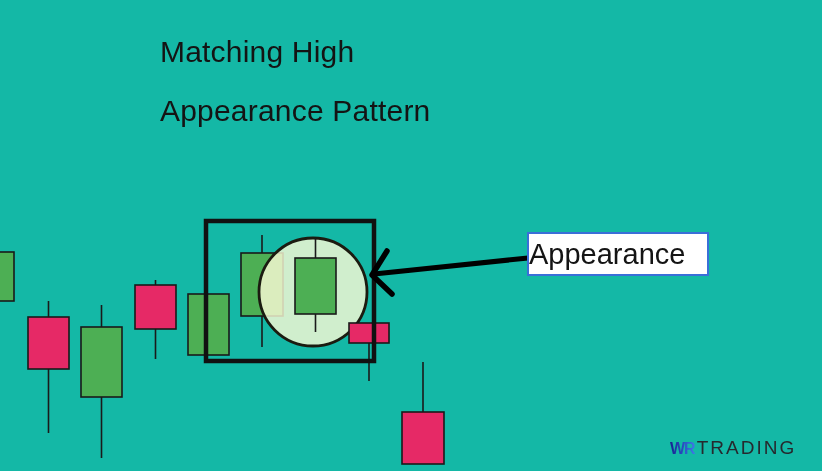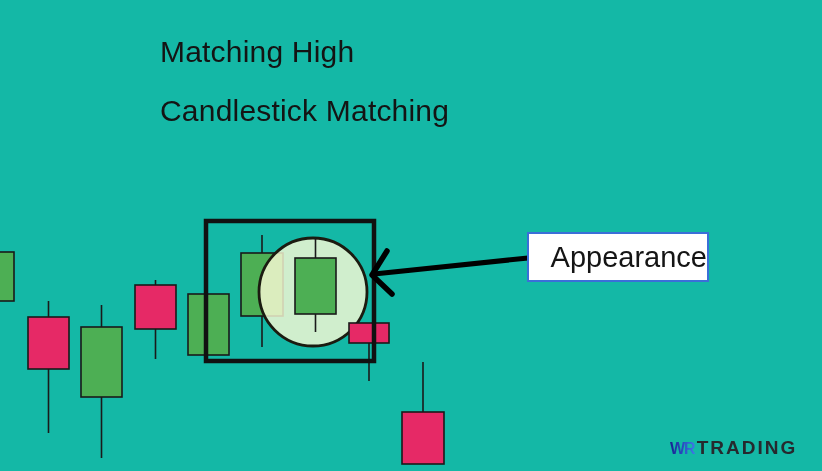--- a/index.html
+++ b/index.html
@@ -12,50 +12,50 @@
   }
   .title{
     position:absolute;left:160px;top:22px;
     font-size:30px;line-height:59px;color:#141414;
     letter-spacing:0.2px;
   }
   .title div{white-space:nowrap;}
   #chart-svg{position:absolute;left:0;top:0;}
   .appearance-box{
     position:absolute;left:527px;top:232px;
-    width:182px;height:50px;
+    width:182px;height:44px;
     border:2px solid #3a6fd8;
     background:#ffffff;
-    display:flex;align-items:center;justify-content:flex-end;
+    display:flex;align-items:center;justify-content:flex-start;
     font-size:29px;color:#141414;white-space:nowrap;
     box-sizing:border-box;
   }
   .logo{
     position:absolute;left:670px;top:437px;
     display:flex;align-items:baseline;
     white-space:nowrap;
   }
   .logo .wr{
     font-weight:700;font-size:16px;letter-spacing:-1px;
     background:linear-gradient(90deg,#17208f 0%,#2b4fc4 55%,#3f7ae8 100%);
     -webkit-background-clip:text;background-clip:text;color:transparent;
   }
   .logo .trading{
-    font-weight:700;font-size:19px;letter-spacing:2px;
+    font-weight:400;font-size:19px;letter-spacing:2px;
     color:#26292e;margin-left:2px;
   }
 </style>
 </head>
 <body>
 
 <div id="stage">
 
   <div class="title">
     <div>Matching High</div>
-    <div>Candlestick Matching</div>
+    <div>Appearance Pattern</div>
   </div>
 
   <svg id="chart-svg" width="822" height="471" viewBox="0 0 822 471">
       <rect x="-27" y="252" width="41" height="49" fill="#4daf54" stroke="#1a1a1a" stroke-width="1.6"></rect>
       <line x1="48.5" y1="301" x2="48.5" y2="317" stroke="#1a1a1a" stroke-width="1.6"></line>
       <line x1="48.5" y1="369" x2="48.5" y2="433" stroke="#1a1a1a" stroke-width="1.6"></line>
       <rect x="28" y="317" width="41" height="52" fill="#e62966" stroke="#1a1a1a" stroke-width="1.6"></rect>
       <line x1="101.5" y1="305" x2="101.5" y2="327" stroke="#1a1a1a" stroke-width="1.6"></line>
       <line x1="101.5" y1="397" x2="101.5" y2="458" stroke="#1a1a1a" stroke-width="1.6"></line>
       <rect x="81" y="327" width="41" height="70" fill="#4daf54" stroke="#1a1a1a" stroke-width="1.6"></rect>

